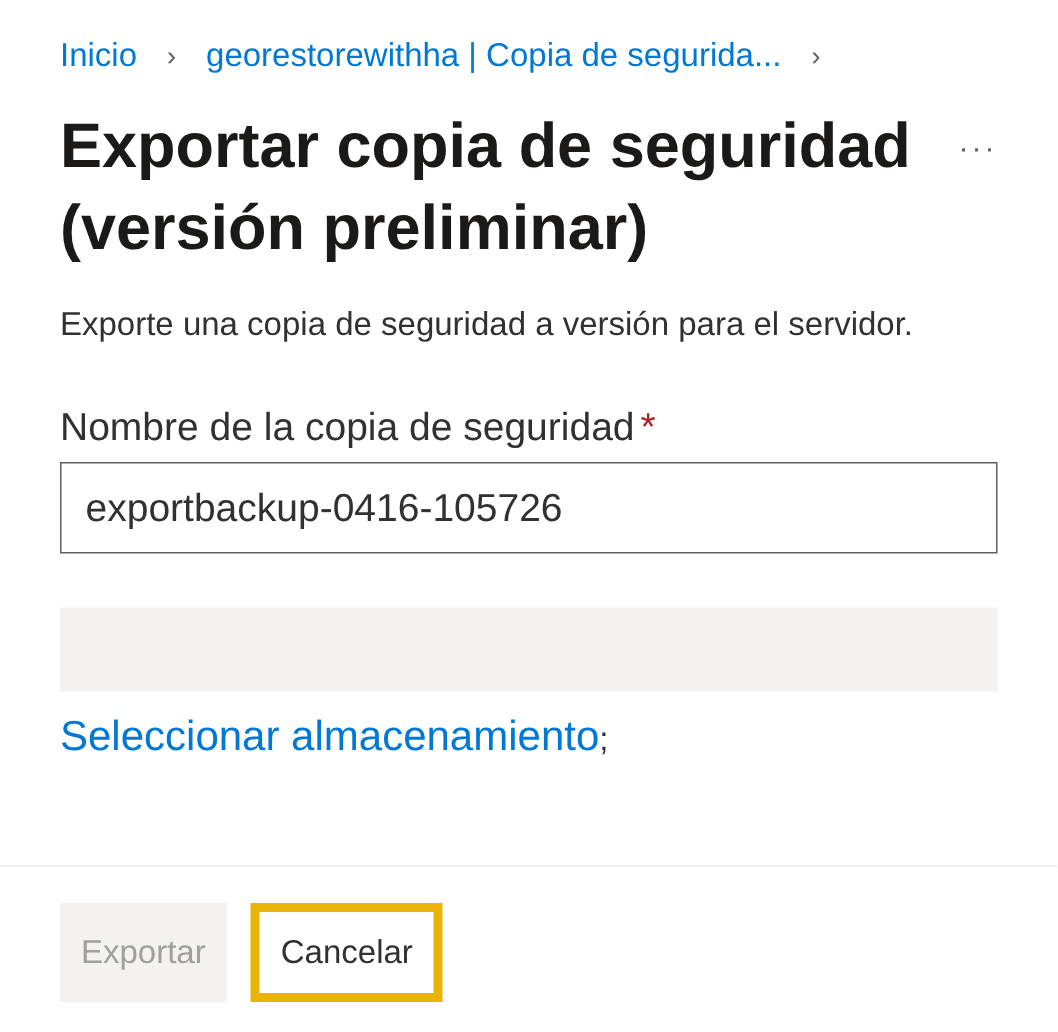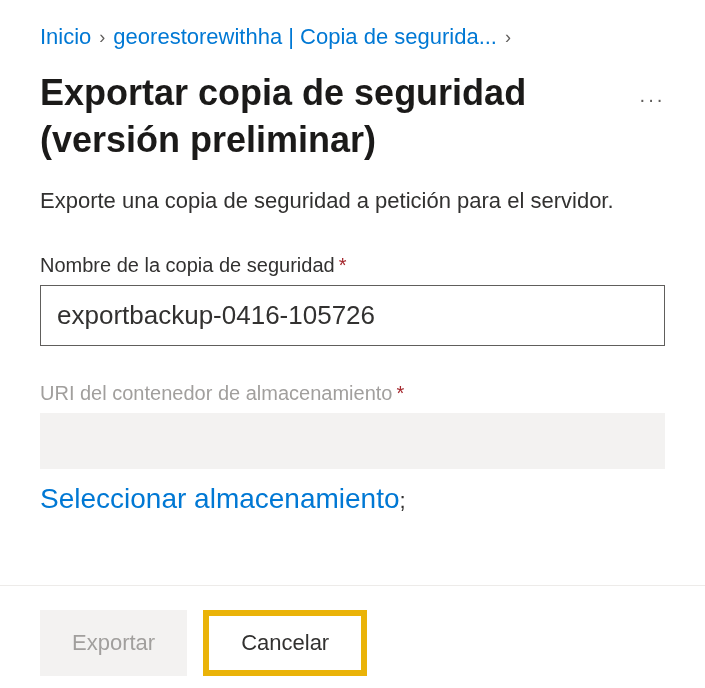--- a/index.html
+++ b/index.html
@@ -12,59 +12,59 @@
       color: #323130;
       background: #ffffff;
       padding: 0;
     }
     .container {
       padding: 24px 40px;
     }
     .breadcrumb {
       display: flex;
       align-items: center;
-      gap: 8px;
+      gap: 20px;
       font-size: 22px;
       margin-bottom: 20px;
     }
     .breadcrumb-link {
       color: #0078d4;
       cursor: pointer;
     }
     .breadcrumb-separator {
       color: #605e5c;
       font-size: 18px;
     }
     .title-row {
       display: flex;
       align-items: flex-start;
       gap: 16px;
       margin-bottom: 24px;
     }
     .page-title {
-      font-size: 36px;
+      font-size: 42px;
       font-weight: 600;
       line-height: 1.3;
       color: #1b1a19;
       flex: 1;
     }
     .more-icon {
       font-size: 20px;
       color: #605e5c;
       letter-spacing: 2px;
       padding-top: 18px;
       cursor: pointer;
     }
     .description {
       font-size: 22px;
       color: #323130;
       margin-bottom: 40px;
     }
     .field-label {
-      font-size: 20px;
+      font-size: 26px;
       font-weight: 400;
       color: #323130;
       margin-bottom: 8px;
     }
     .field-label.disabled {
       color: #a19f9d;
     }
     .required-asterisk {
       color: #a4262c;
       margin-left: 4px;
@@ -100,21 +100,21 @@
       margin-bottom: 16px;
     }
     .footer {
       border-top: 1px solid #edebe9;
       padding: 24px 40px;
       display: flex;
       gap: 16px;
       margin-top: 30px;
     }
     .btn {
-      padding: 14px 32px;
+      padding: 14px 14px;
       font-size: 22px;
       font-family: inherit;
       border: none;
       cursor: pointer;
     }
     .btn-primary-disabled {
       background: #f3f2f1;
       color: #a19f9d;
       cursor: default;
     }
@@ -133,33 +133,30 @@
     <span class="breadcrumb-separator">›</span>
     <span class="breadcrumb-link">georestorewithha | Copia de segurida...</span>
     <span class="breadcrumb-separator">›</span>
   </div>
 
   <div class="title-row">
     <h1 class="page-title">Exportar copia de seguridad (versión preliminar)</h1>
     <span class="more-icon">···</span>
   </div>
 
-  <p class="description">Exporte una copia de seguridad a petición para el servidor.</p>
+  <p class="description">Exporte una copia de seguridad a versión para el servidor.</p>
 
   <div class="field-group">
     <div class="field-label">
       <span>Nombre de la copia de seguridad</span><span class="required-asterisk">*</span>
     </div>
     <input type="text" class="text-input" value="exportbackup-0416-105726" style="">
   </div>
 
   <div class="field-group">
-    <div class="field-label disabled">
-      <span>URI del contenedor de almacenamiento</span><span class="required-asterisk">*</span>
-    </div>
     <div class="text-input disabled-area"></div>
     <div>
       <span class="link-text">Seleccionar almacenamiento</span><span class="link-suffix">;</span>
     </div>
   </div>
 </div>
 
 <div class="footer">
   <button class="btn btn-primary-disabled">Exportar</button>
   <button class="btn btn-secondary">Cancelar</button>

